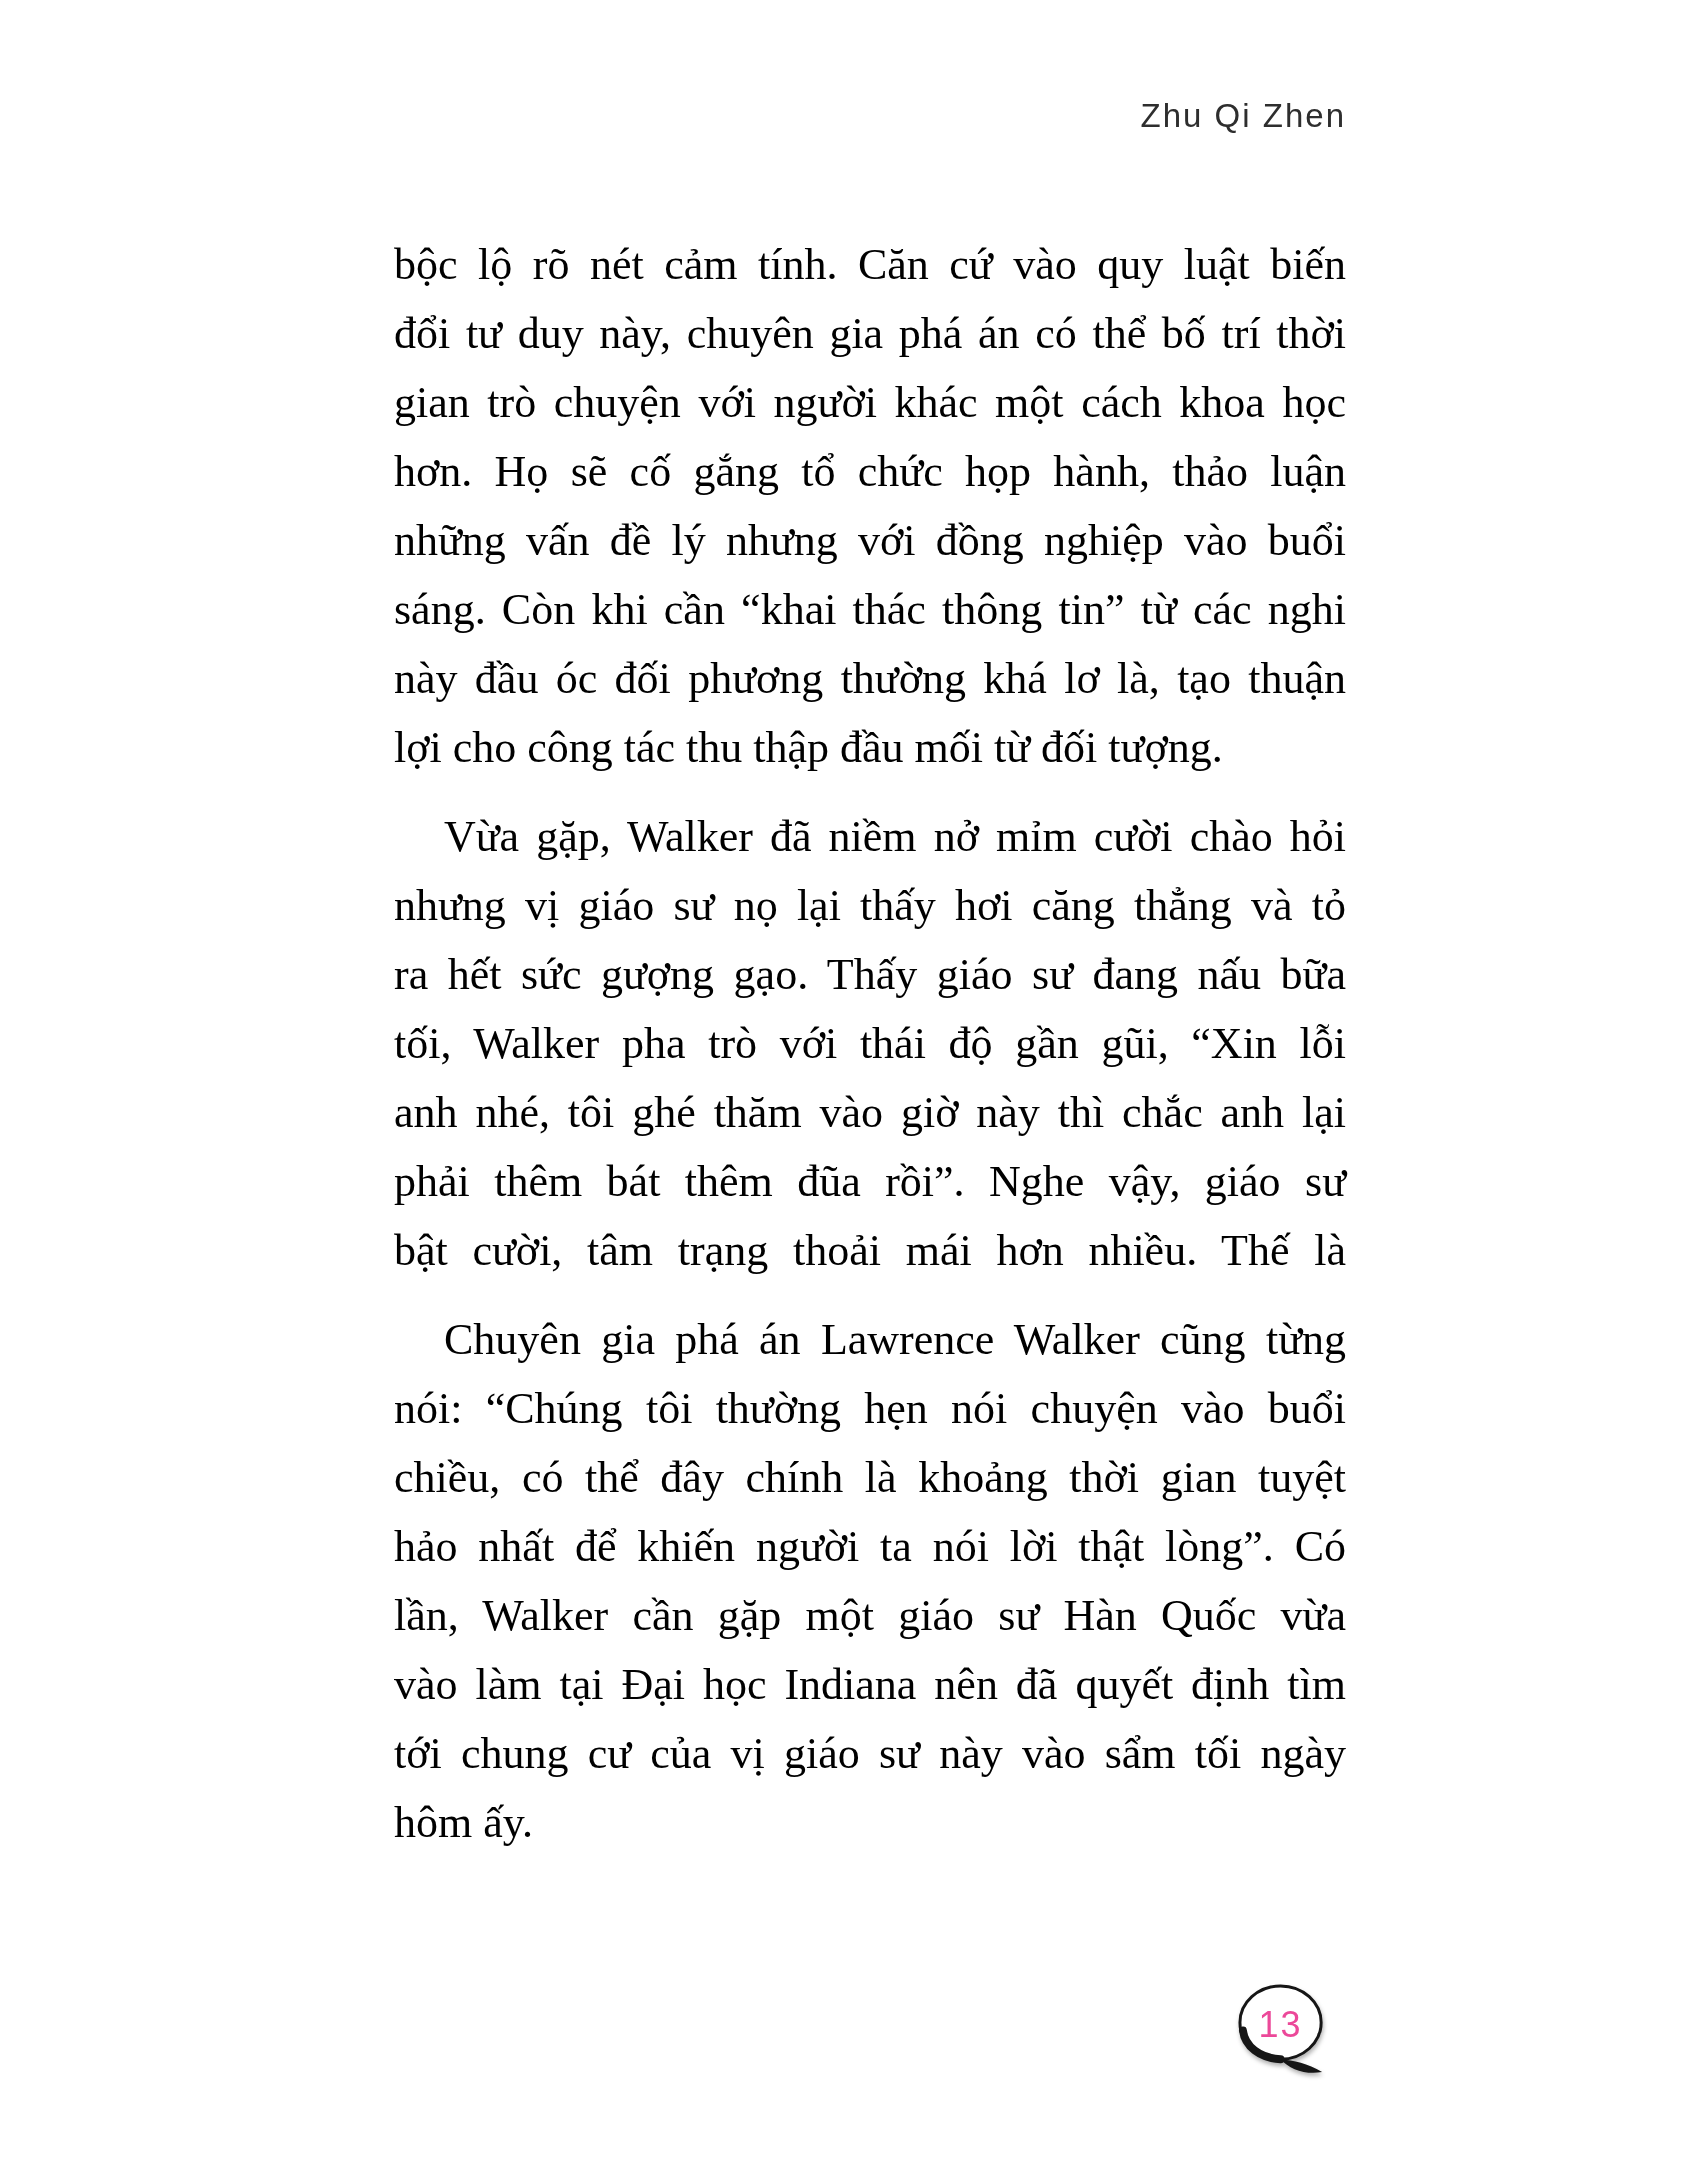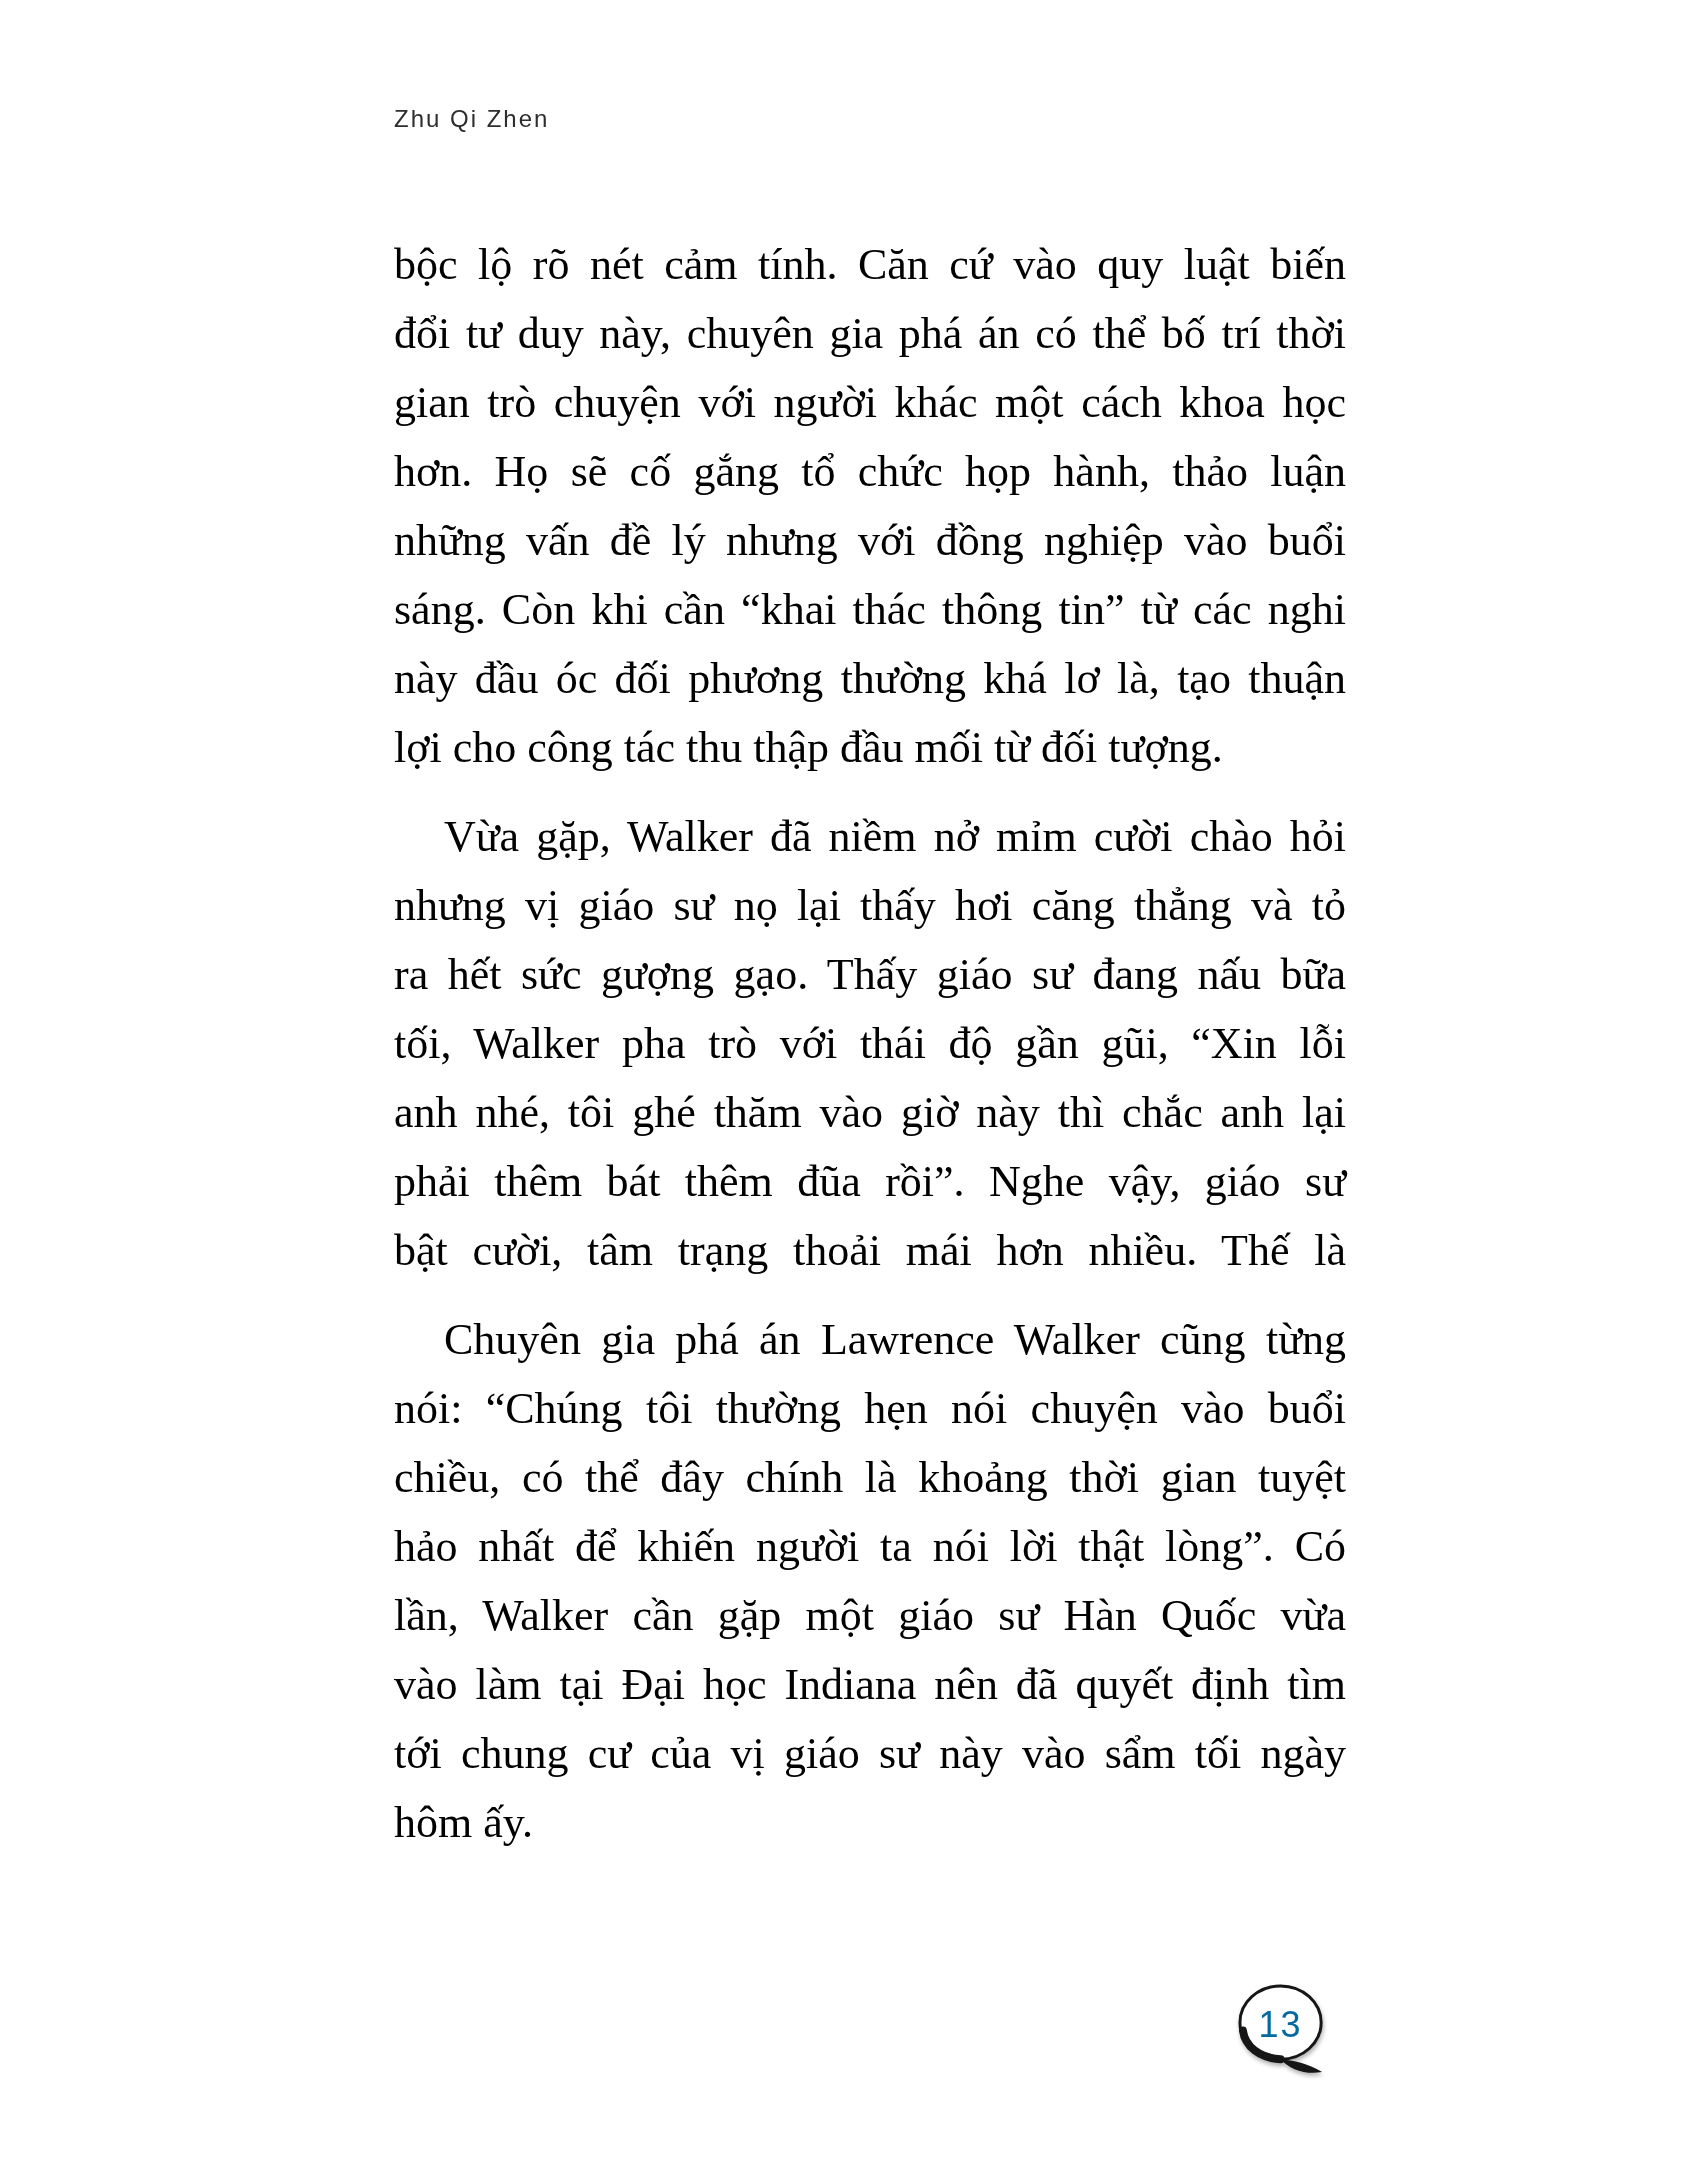--- a/index.html
+++ b/index.html
@@ -11,26 +11,26 @@
     position: relative;
     width: 1683px;
     height: 2178px;
     background: #ffffff;
     overflow: hidden;
   }
   
   .running-header {
     position: absolute;
     left: 394px;
-    top: 105px;
+    top: 97px;
     width: 952px;
-    text-align: left;
+    text-align: right;
     font-family: "Liberation Sans", sans-serif;
     font-weight: normal;
-    font-size: 24px;
+    font-size: 33px;
     letter-spacing: 2px;
     color: #2e2e2e;
   }
   
   .text-block {
     position: absolute;
     left: 394px;
     top: 230px;
     width: 952px;
     font-family: "Liberation Serif", serif;
@@ -61,21 +61,21 @@
   }
   .page-bubble .num {
     position: absolute;
     left: 0;
     top: 22px;
     width: 89px;
     text-align: center;
     font-family: "Liberation Sans", sans-serif;
     font-size: 36px;
     letter-spacing: 2px;
-    color: #0369a1;
+    color: #ec4899;
   }
 </style>
 </head>
 <body>
 
 <div class="page">
 
   <div class="running-header">Zhu Qi Zhen</div>
 
   <div class="text-block">

